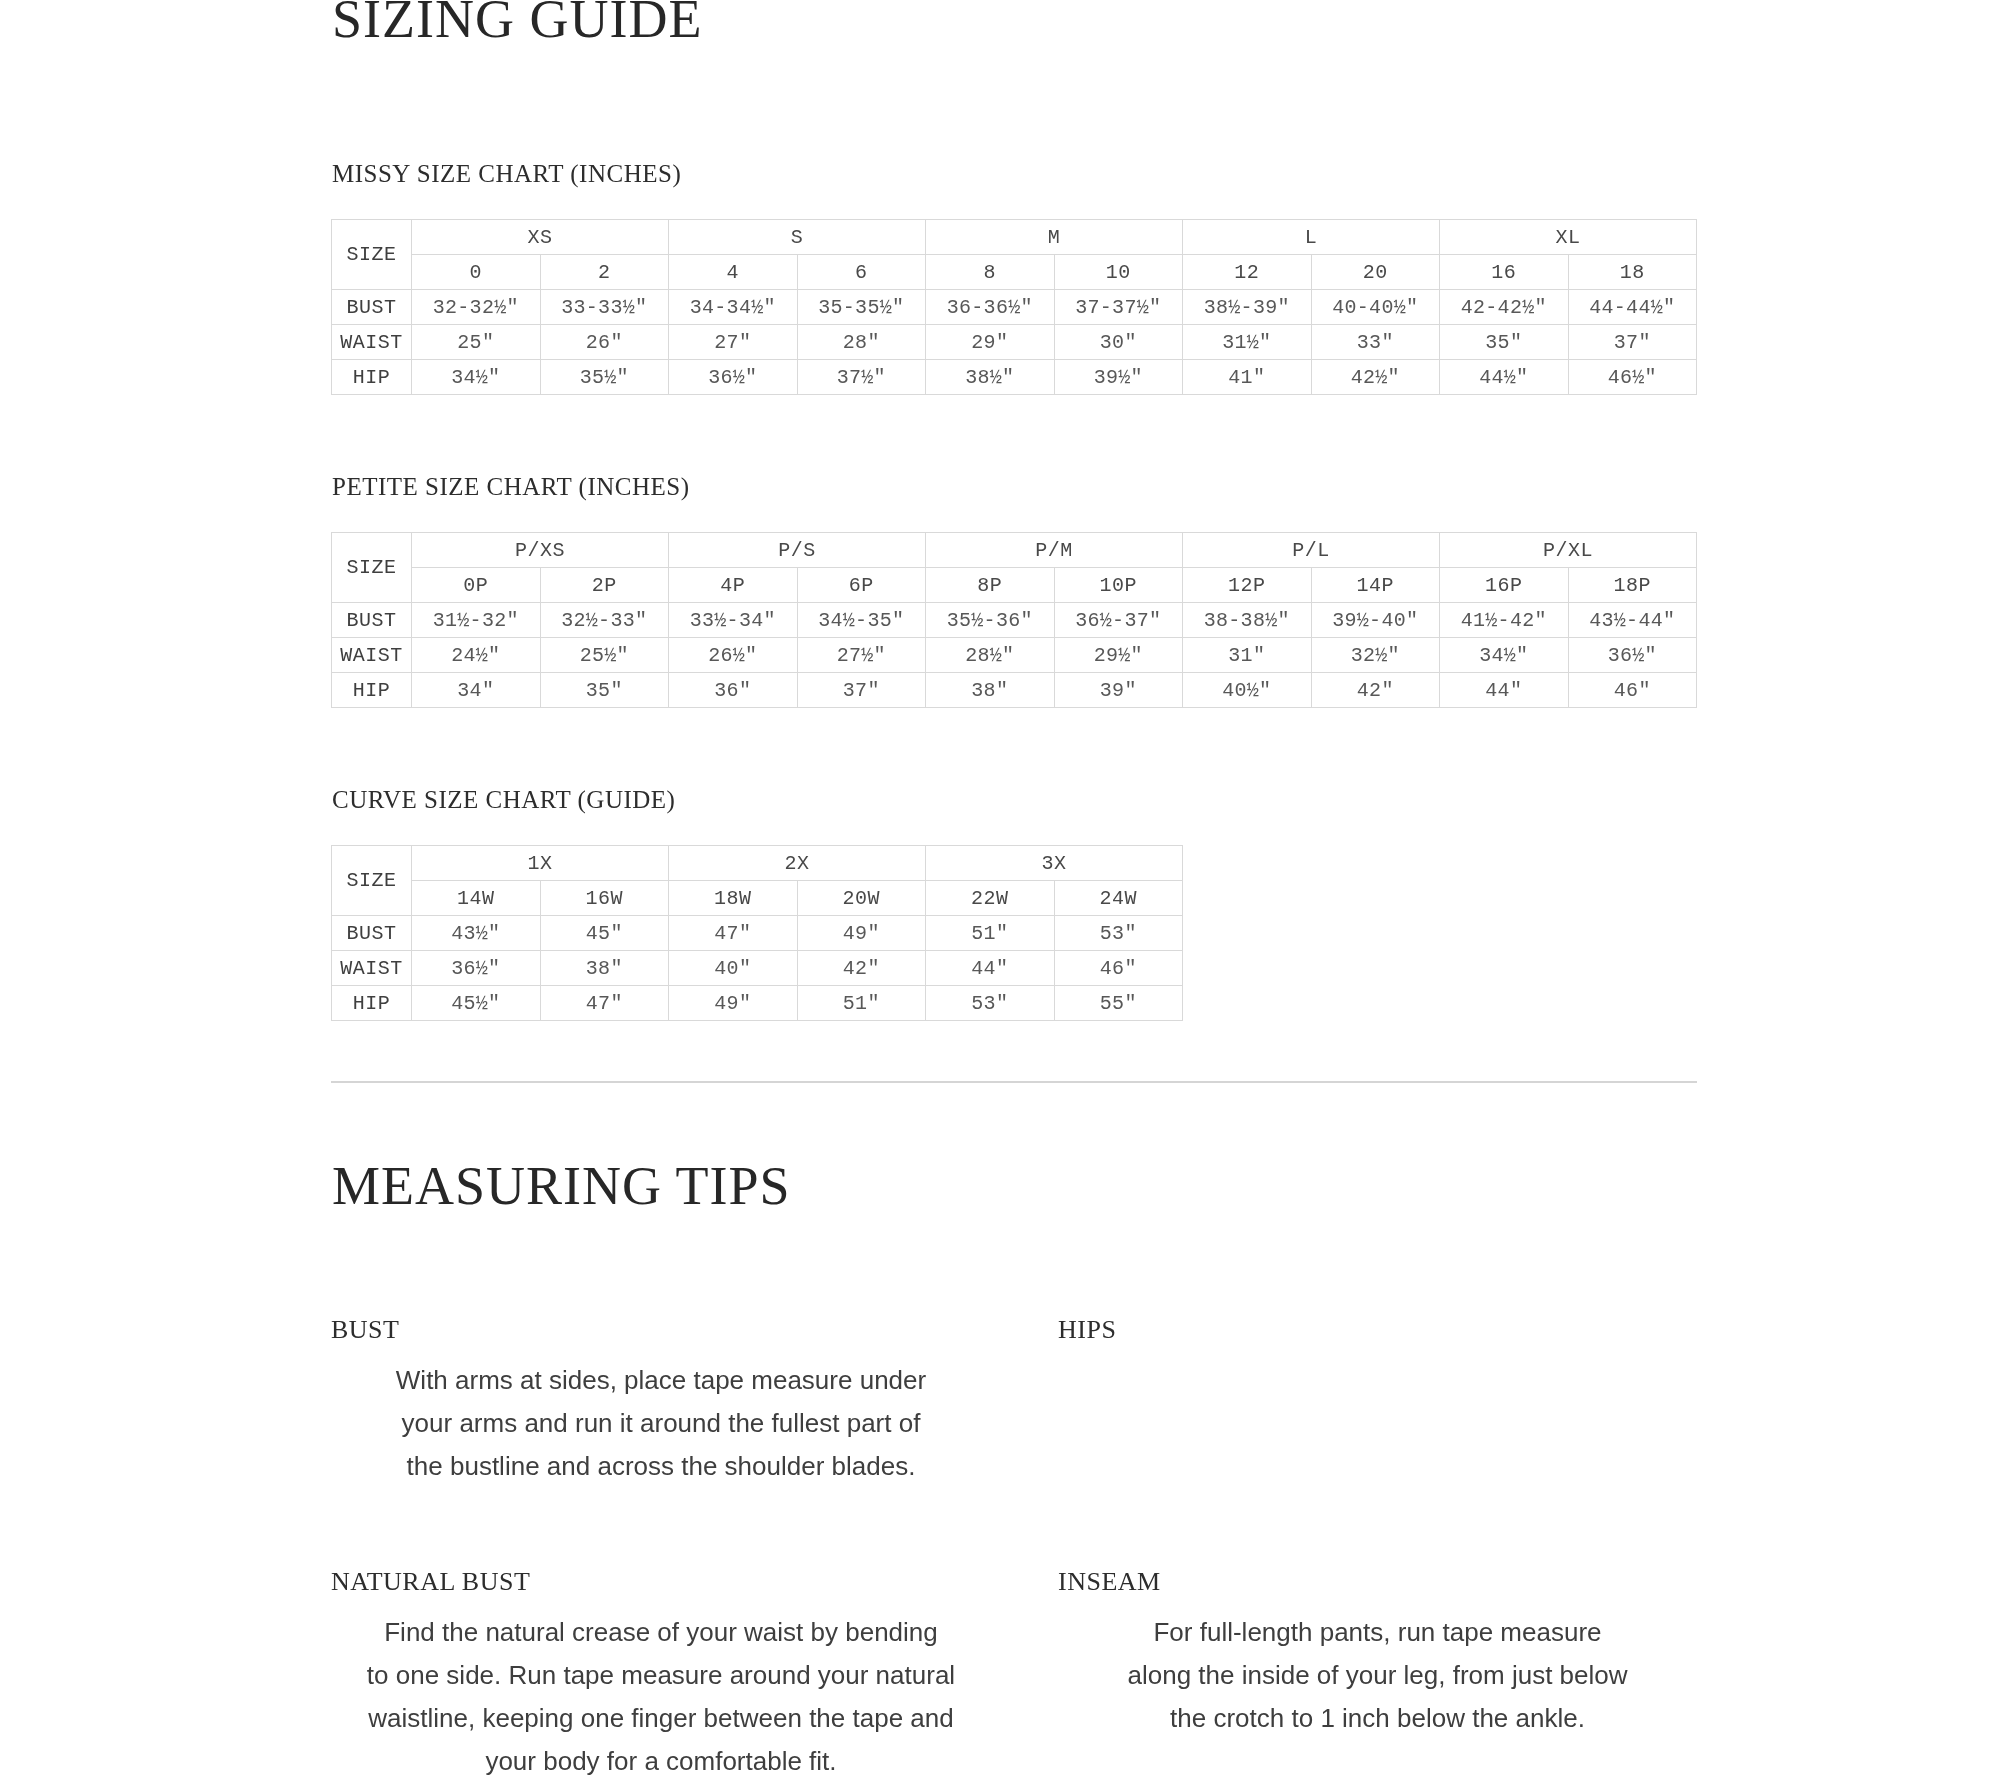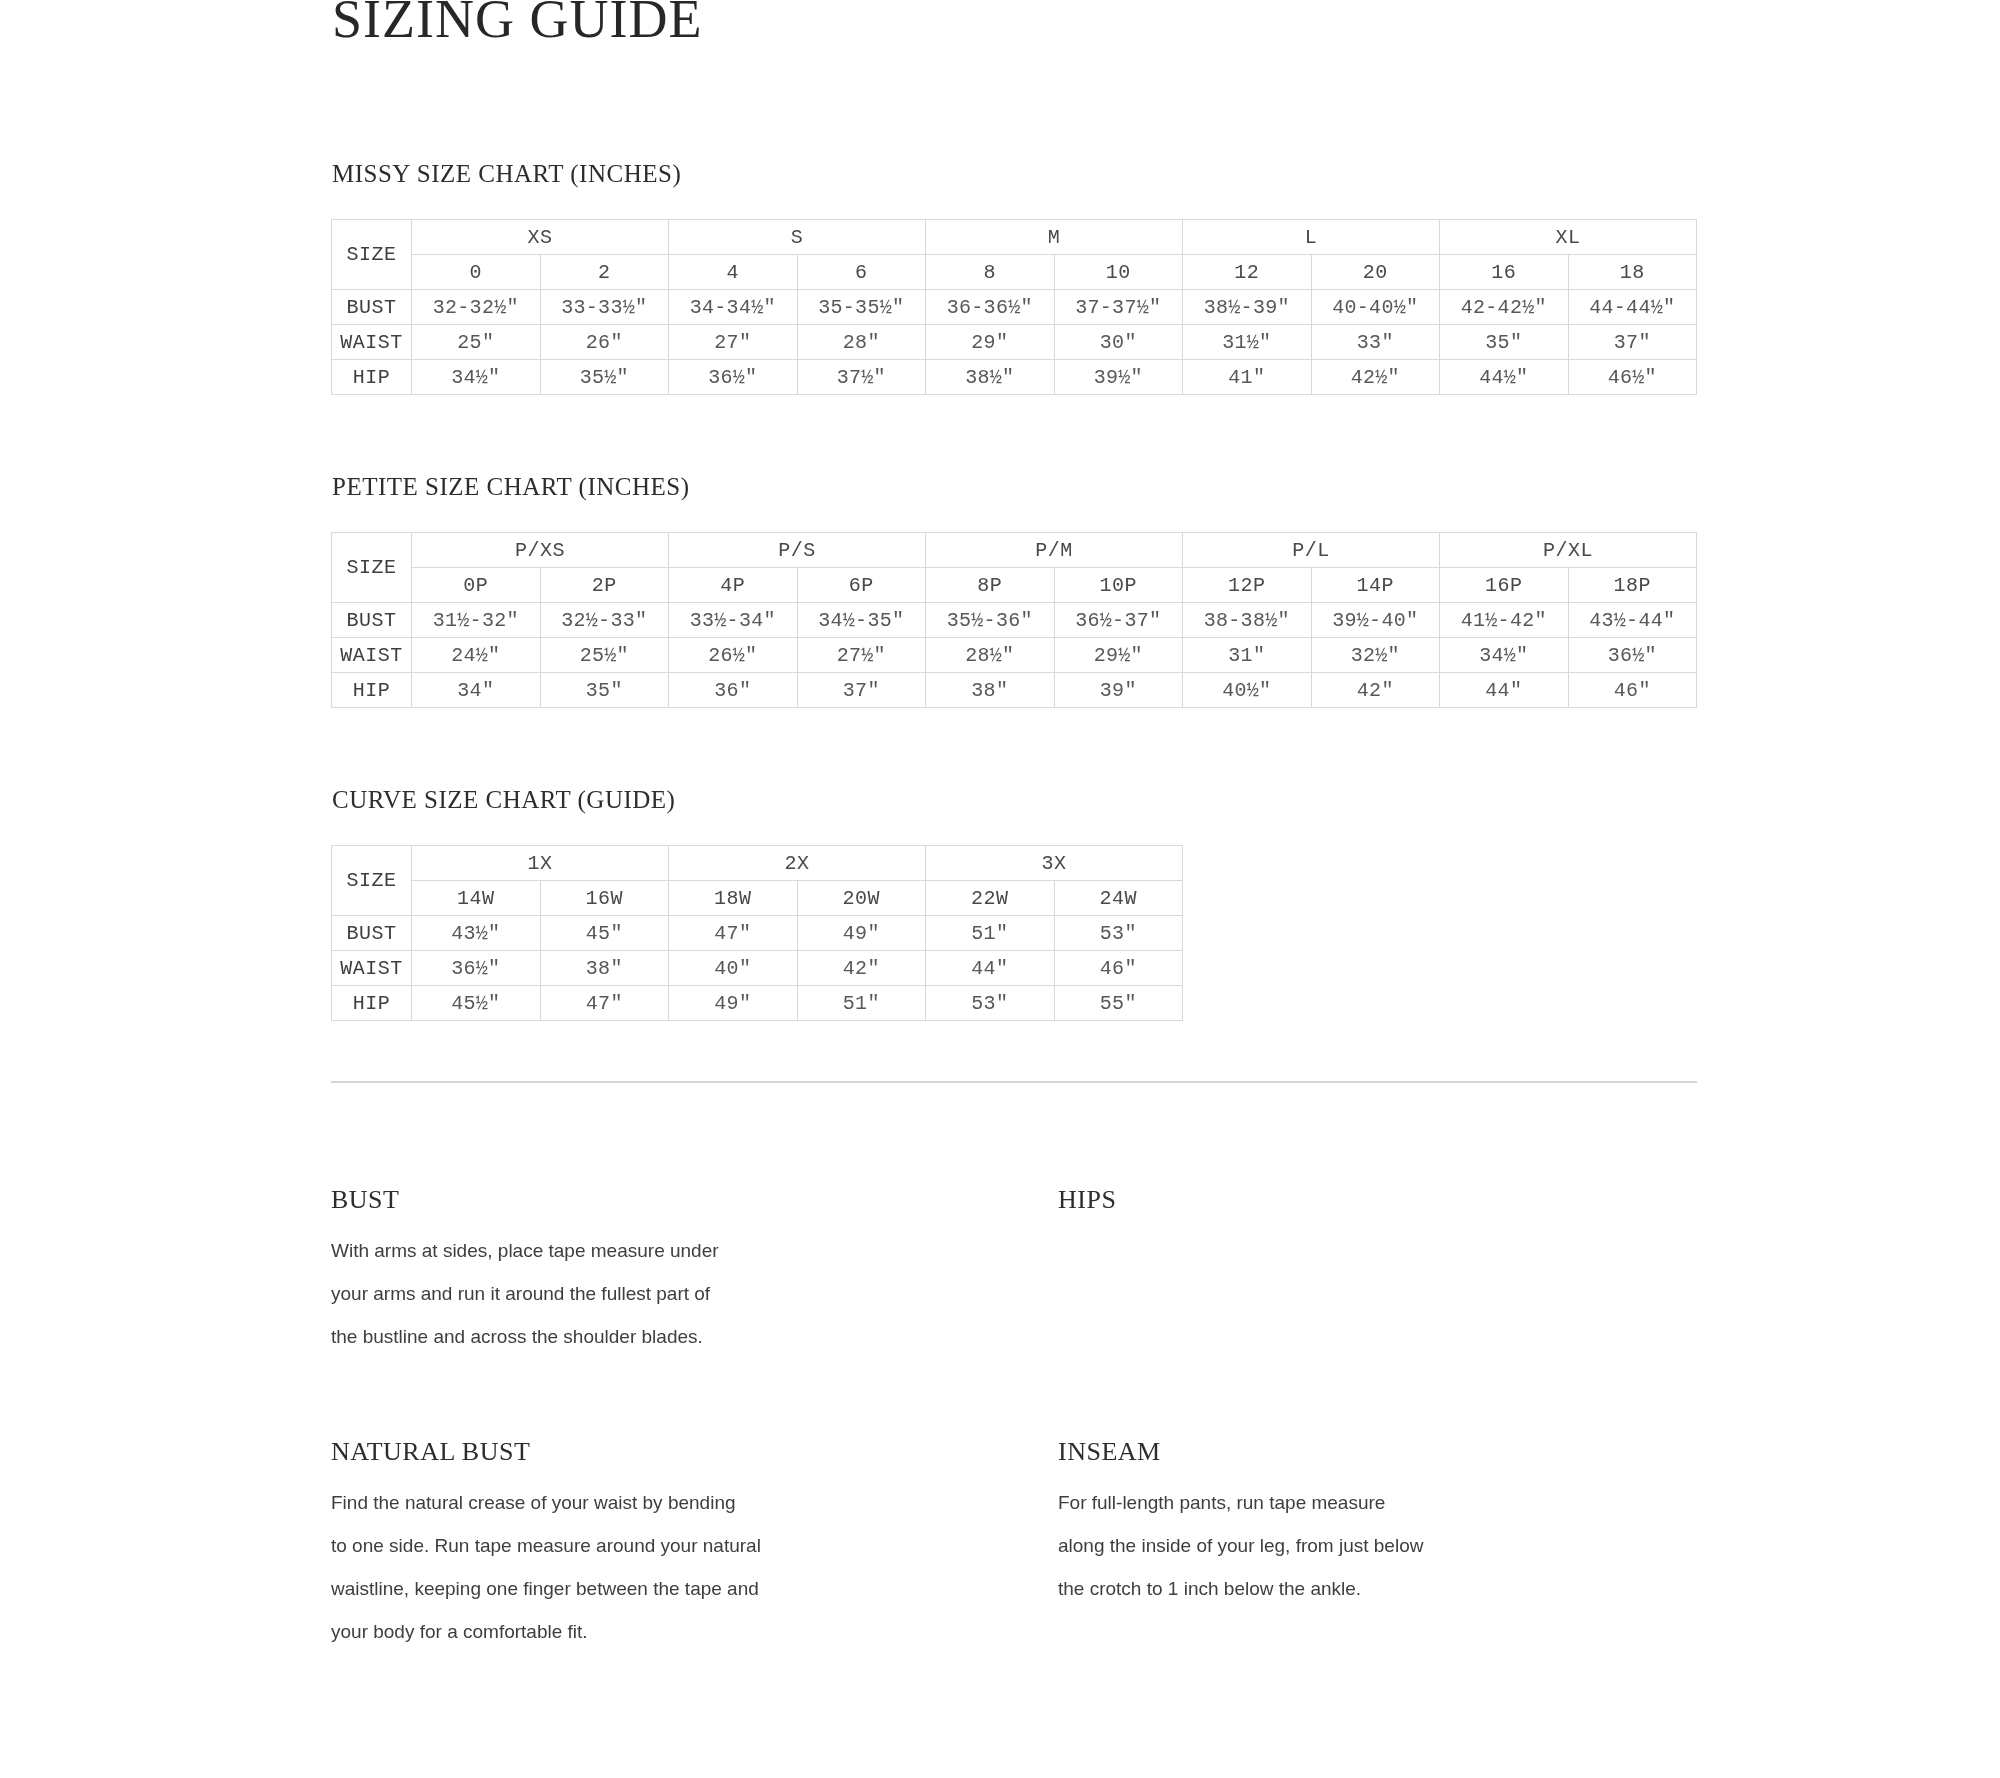--- a/index.html
+++ b/index.html
@@ -97,26 +97,27 @@
     font-family: "Liberation Serif", serif;
     font-weight: 400;
     font-size: 26px;
     line-height: 30px;
     letter-spacing: 0.5px;
     color: #2d2d2d;
     margin: 0;
   }
   .tip p {
     margin: 14px 0 0 0;
-    font-size: 19px;
+    font-size: 26px;
     line-height: 43px;
     font-weight: 300;
     color: #3e3e3e;
     white-space: pre-line;
     max-width: 660px;
+    text-align: center;
   }
 </style>
 </head>
 <body>
 
 <div class="content">
   <h1 class="page-title">SIZING GUIDE</h1>
 
   <section id="charts">
       <div class="chart">
@@ -302,20 +303,21 @@
               <td class="value-cell">53"</td>
               <td class="value-cell">55"</td>
             </tr>
           </tbody>
         </table>
       </div>
     </section>
 
   <hr class="divider">
 
+  <h2 class="tips-title">MEASURING TIPS</h2>
 
   <div id="tips" class="tips-grid">
       <div class="tip">
         <h4>BUST</h4>
         <p>With arms at sides, place tape measure under
 your arms and run it around the fullest part of
 the bustline and across the shoulder blades.</p>
       </div>
       <div class="tip">
         <h4>HIPS</h4>

